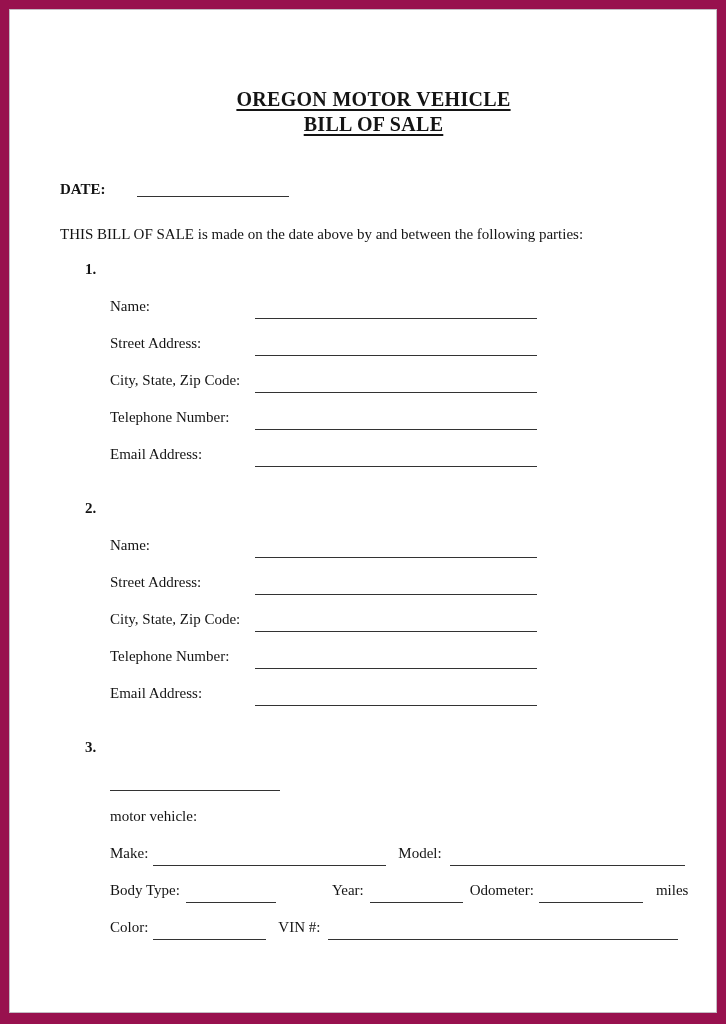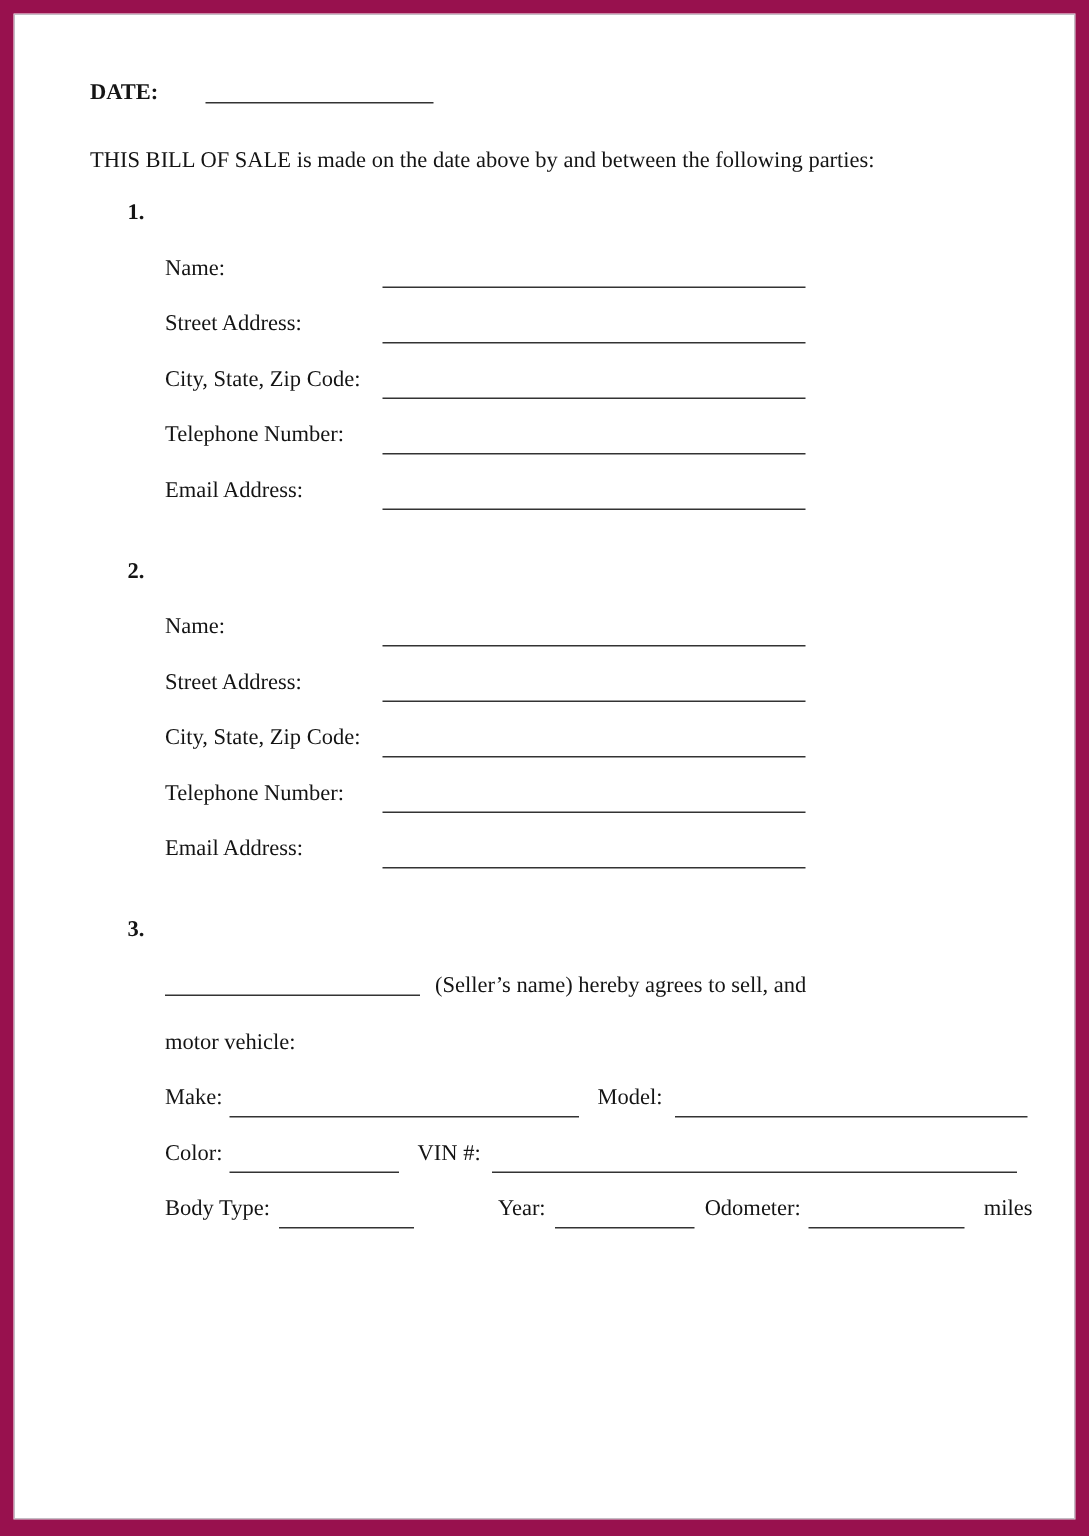--- a/index.html
+++ b/index.html
@@ -46,20 +46,24 @@
   .b-odo   { width:104px; margin:0 13px 0 5px; }
   .b-color { width:113px; margin:0 12px 0 5px; }
   .b-vin   { width:350px; margin-left:8px; }
 </style>
 </head>
 <body>
 
 <div class="frame">
   <div class="content">
 
+    <h1 class="title">
+      <span class="tline">OREGON MOTOR VEHICLE</span><br>
+      <span class="tline">BILL OF SALE</span>
+    </h1>
 
     <div class="date-row">
       <span class="bold">DATE:</span>
       <span class="blank date-blank"></span>
     </div>
 
     <p class="intro">THIS BILL OF SALE is made on the date above by and between the following parties:</p>
 
     <section class="section">
       <div class="sec-head">
@@ -113,46 +117,45 @@
       </div>
     </section>
 
     <section class="section mt-lg">
       <div class="sec-head">
         <span class="sec-num">3.</span>
       </div>
 
       <div class="clause">
         <span class="blank clause-blank"></span>
-        <span>(Seller’s name) hereby agrees to sell, and</span>
       </div>
 
       <div class="clause2">
         <div>motor vehicle:</div>
       </div>
 
       <div class="vrow">
         <span>Make:</span>
         <span class="blank b-make"></span>
         <span>Model:</span>
         <span class="blank b-model"></span>
       </div>
 
       <div class="vrow">
-        <span>Color:</span>
-        <span class="blank b-color"></span>
-        <span>VIN #:</span>
-        <span class="blank b-vin"></span>
-      </div>
-
-      <div class="vrow">
         <span>Body Type:</span>
         <span class="blank b-body"></span>
         <span>Year:</span>
         <span class="blank b-year"></span>
         <span>Odometer:</span>
         <span class="blank b-odo"></span>
         <span>miles</span>
       </div>
+
+      <div class="vrow">
+        <span>Color:</span>
+        <span class="blank b-color"></span>
+        <span>VIN #:</span>
+        <span class="blank b-vin"></span>
+      </div>
     </section>
 
   </div>
 </div>
 
 </body></html>

